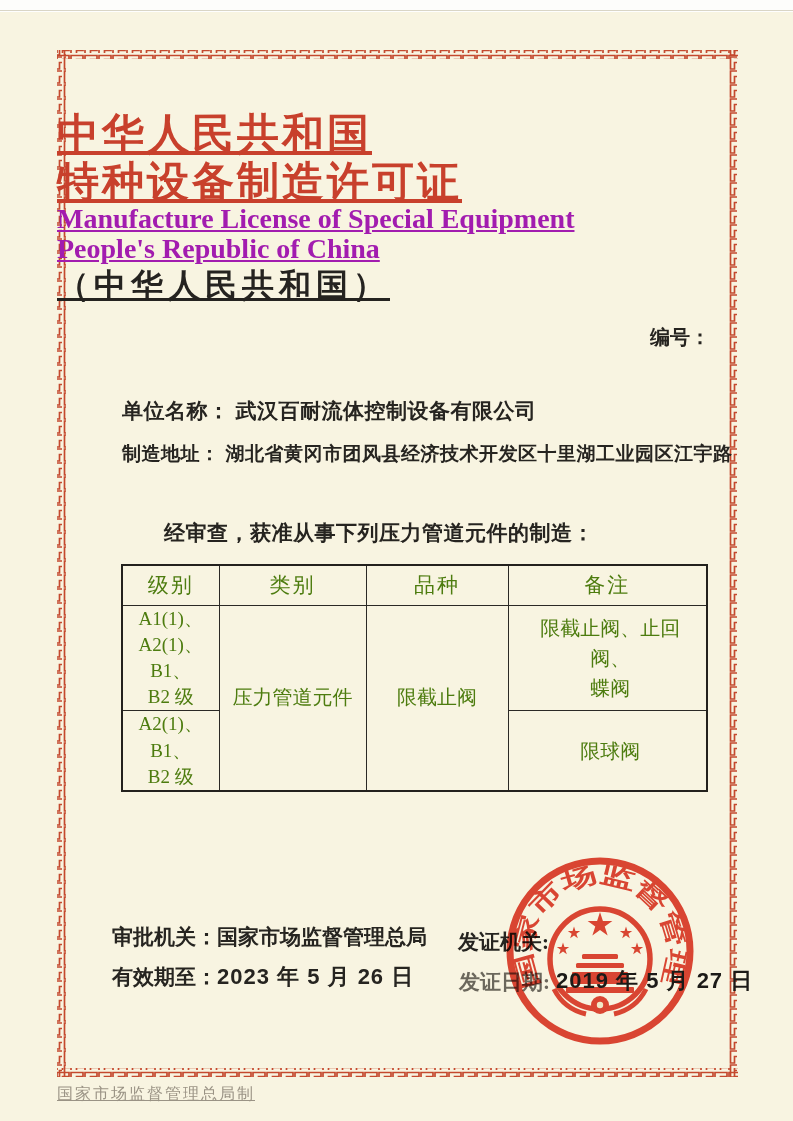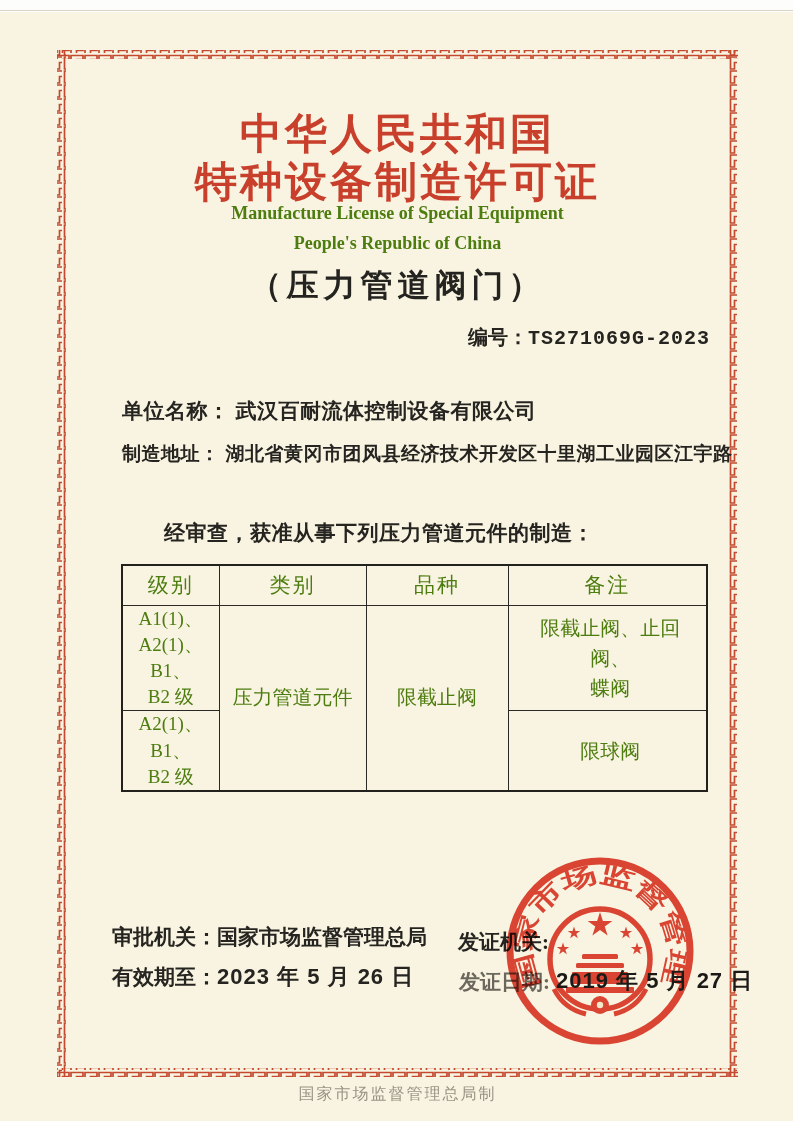--- a/index.html
+++ b/index.html
@@ -8,26 +8,26 @@
     position:relative; overflow:hidden; background:#fefefe;
     font-family:"Liberation Serif", serif; color:#262420;
   }
   .scan-edge { position:absolute; left:0; top:0; width:793px; height:11px;
     background:#fdfdfb; border-bottom:1px solid #d9d5c6; }
   .paper { position:absolute; left:0; top:12px; width:793px; height:1109px;
     background:#f8f4e1; }
   .frame-svg { position:absolute; left:0; top:0; }
 
   .abs { position:absolute; }
-  .centered { left:57px; width:681px; text-align:center; }
+  .centered { left:57px; width:681px; text-align:left;text-decoration:underline; }
 
   .title-cn { color:#c8402c; font-family:"Liberation Sans", sans-serif;
     font-weight:700; font-size:42px; letter-spacing:3px; line-height:1.12; }
-  .title-en { color:#4d7c0f; font-family:"Liberation Serif", serif;
-    font-weight:700; font-size:18px; line-height:1.1; }
+  .title-en { color:#a21caf; font-family:"Liberation Serif", serif;
+    font-weight:700; font-size:28px; line-height:1.1; }
   .subtitle { color:#252320; font-family:"Liberation Sans", sans-serif;
     font-weight:600; font-size:32px; letter-spacing:5px; }
 
   .license-line { top:324px; right:83px; display:flex; align-items:baseline; }
   .license-label { font-size:20px; font-weight:600; }
   .license-no { font-family:"Liberation Mono", monospace; font-size:20px;
     font-weight:600; letter-spacing:1px; }
 
   .field { font-size:21px; font-weight:600; letter-spacing:0.5px; white-space:nowrap; }
   .field .lbl { margin-right:6px; }
@@ -78,25 +78,24 @@
   <rect x="57" y="50" width="681" height="9" fill="url(#mh)"></rect>
   <rect x="57" y="1068" width="681" height="9" fill="url(#mh)"></rect>
   <rect x="57" y="50" width="9" height="1027" fill="url(#mv)"></rect>
   <rect x="729" y="50" width="9" height="1027" fill="url(#mv)"></rect>
 </svg>
 
 <div class="abs centered title-cn" style="top:110px;">中华人民共和国</div>
 <div class="abs centered title-cn" style="top:158px;">特种设备制造许可证</div>
 <div class="abs centered title-en" style="top:204px;">Manufacture License of Special Equipment</div>
 <div class="abs centered title-en" style="top:234px;">People's Republic of China</div>
-<div class="abs centered subtitle" style="top:264px;">（压力管道阀门）</div>
+<div class="abs centered subtitle" style="top:264px;">（中华人民共和国）</div>
 
 <div class="abs license-line">
   <span class="license-label">编号：</span>
-  <span class="license-no">TS271069G-2023</span>
 </div>
 
 <div class="abs field" style="left:122px; top:397px;">
   <span class="lbl">单位名称：</span><span>武汉百耐流体控制设备有限公司</span>
 </div>
 <div class="abs field addr" style="left:122px; top:441px;">
   <span class="lbl">制造地址：</span><span>湖北省黄冈市团风县经济技术开发区十里湖工业园区江宇路</span>
 </div>
 <div class="abs field" style="left:164px; top:519px; font-size:21px;">经审查，获准从事下列压力管道元件的制造：</div>
 

